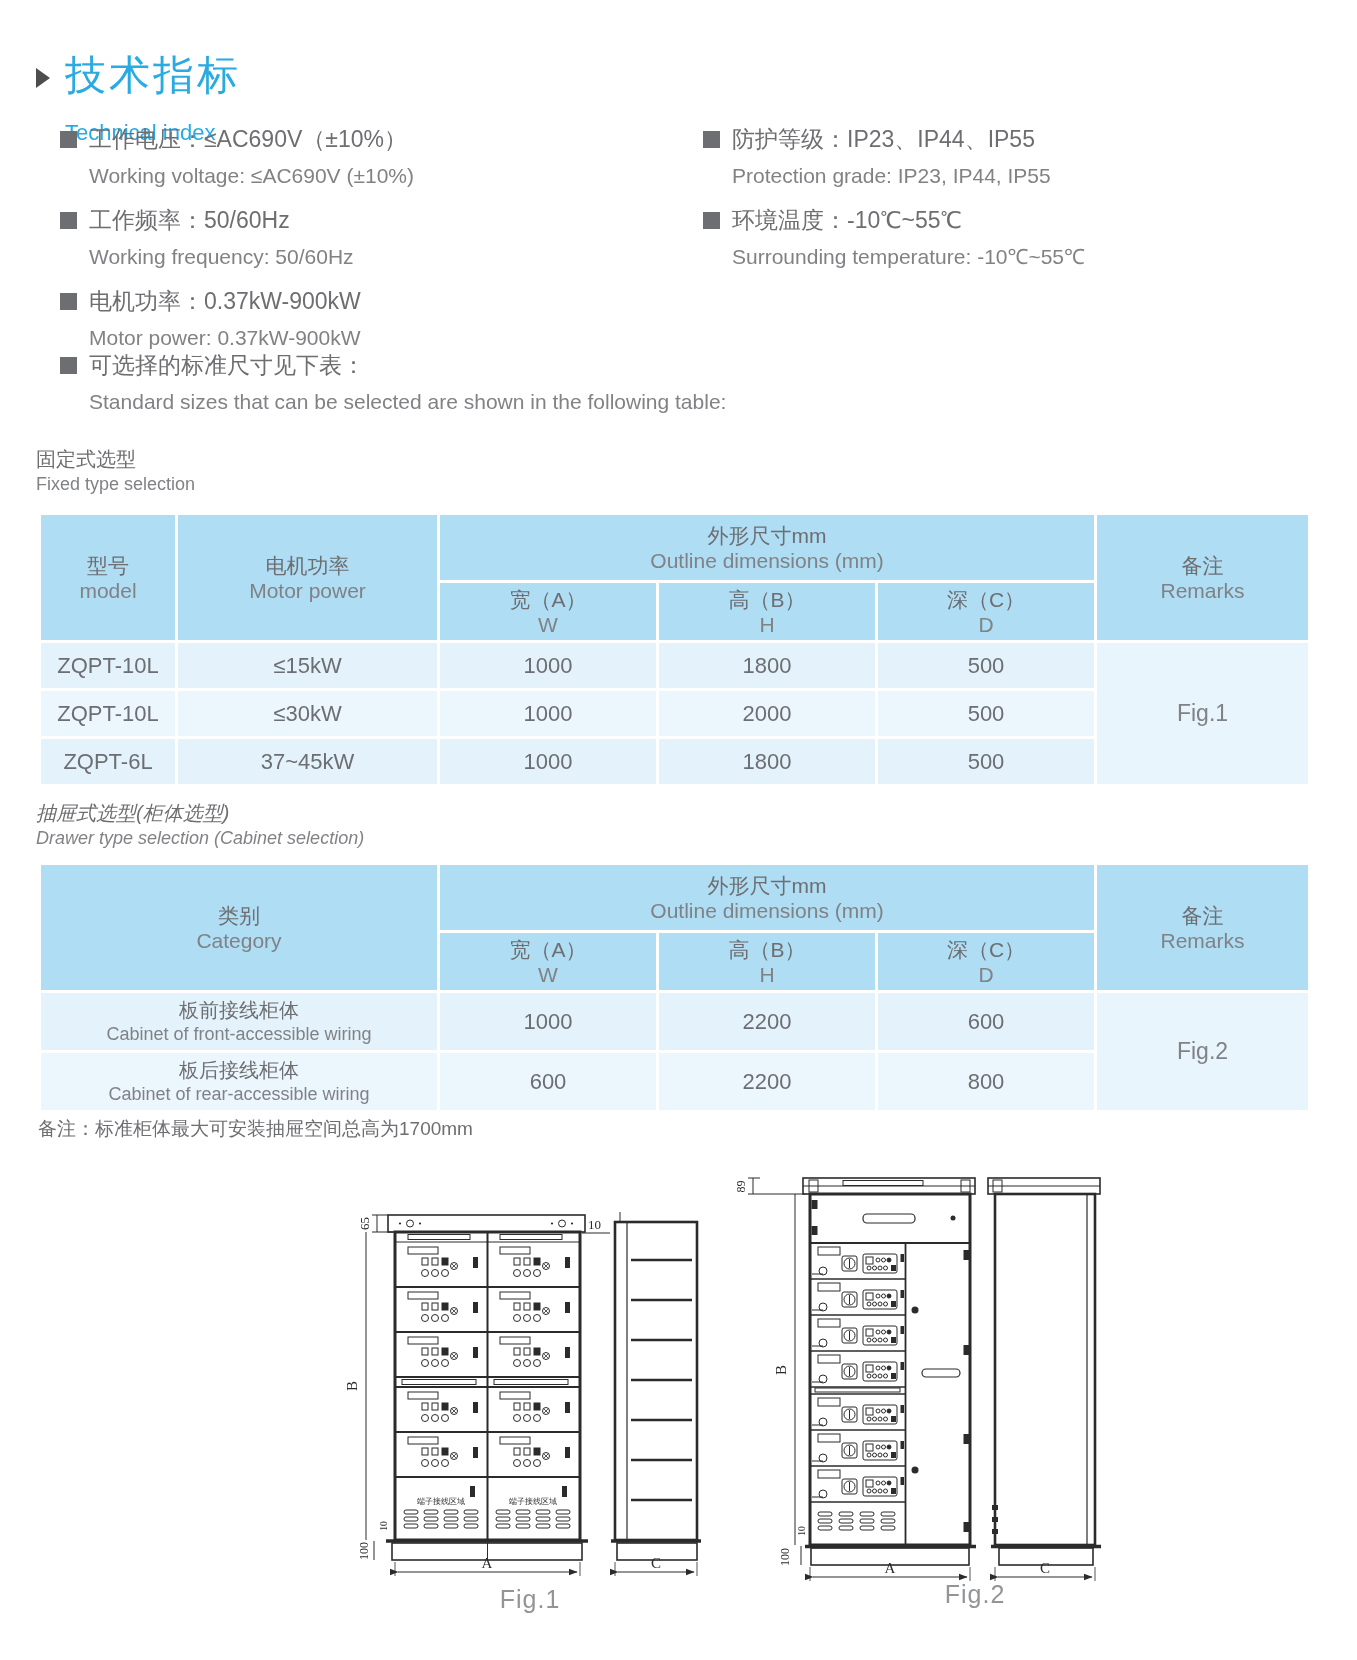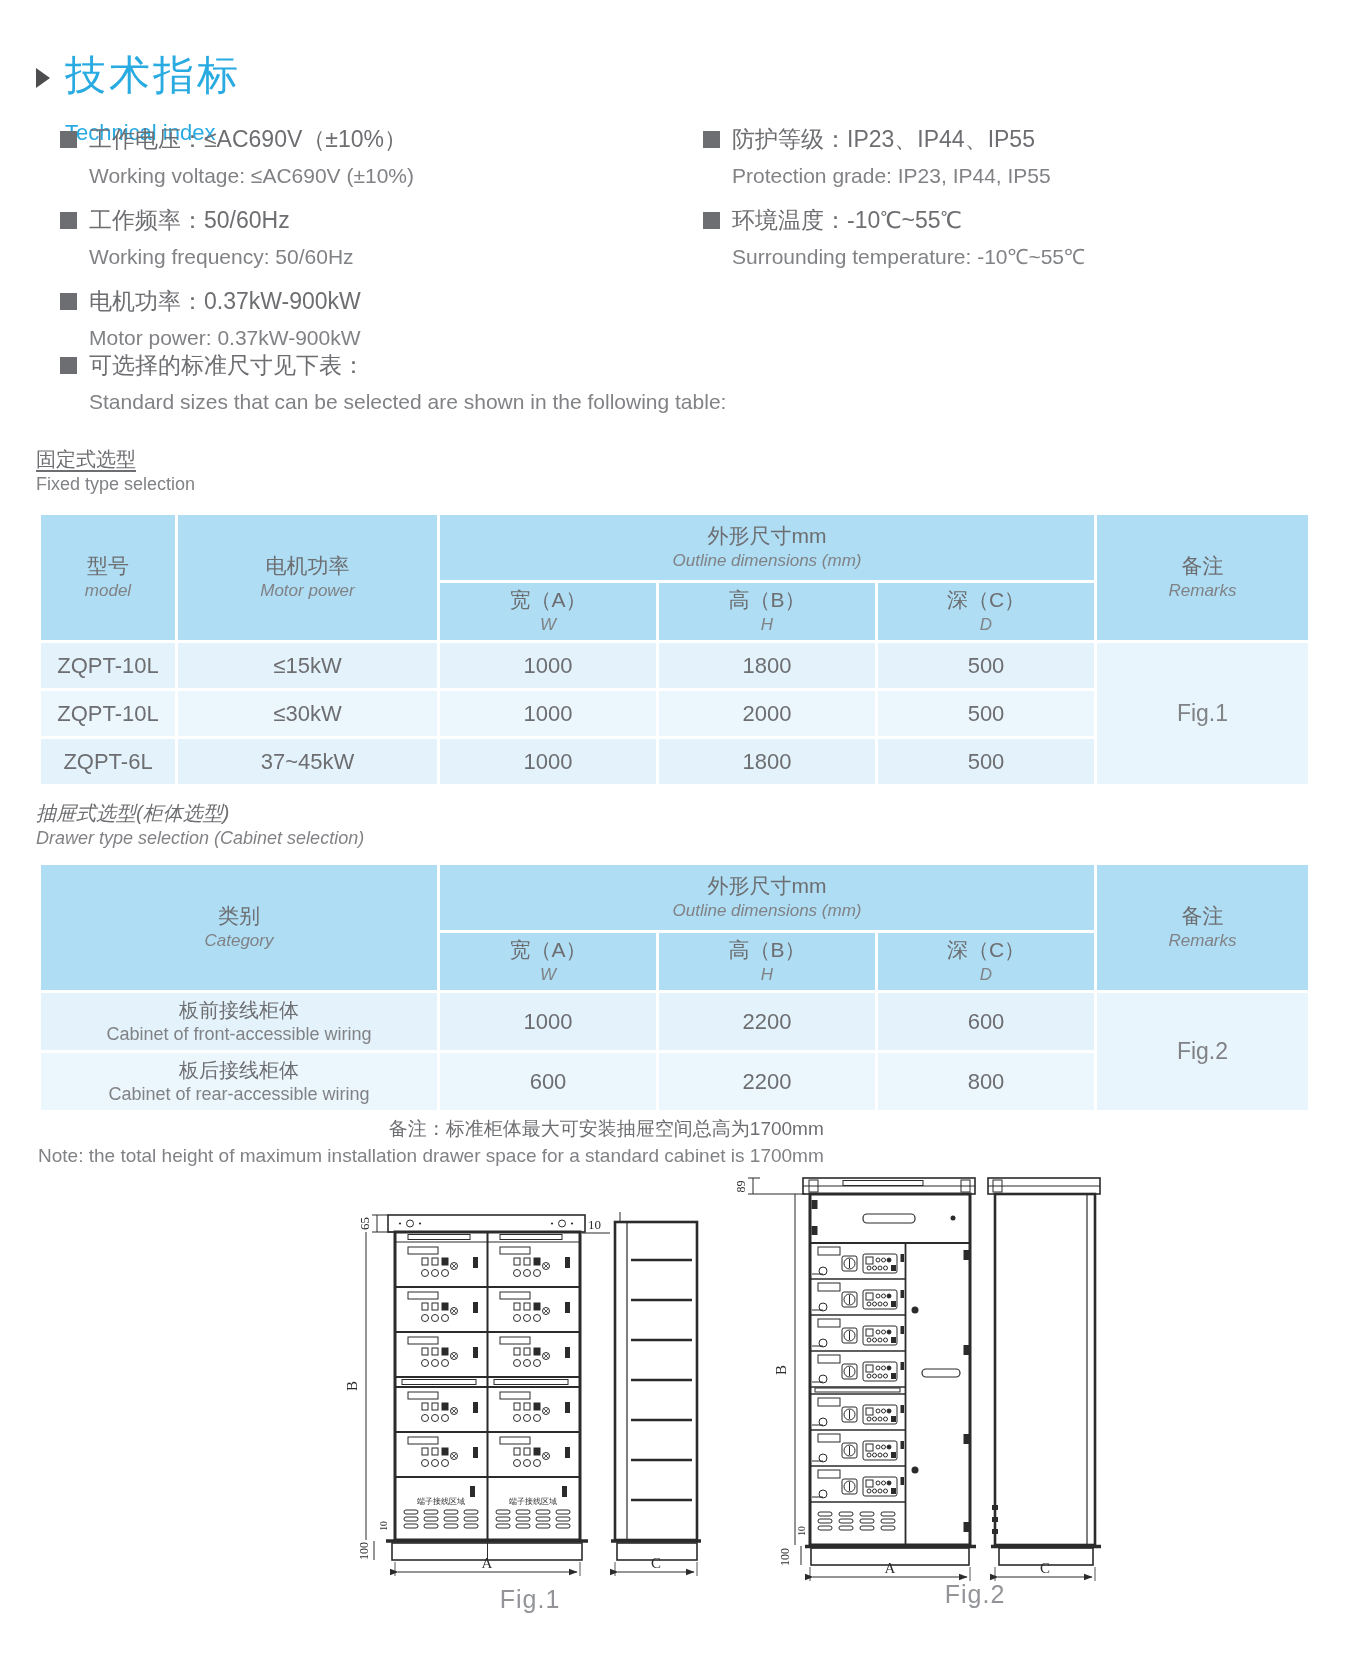--- a/index.html
+++ b/index.html
@@ -30,40 +30,40 @@
     background:var(--bullet,#6d6e71); transform:translateY(1px);
   }
   .spec-zh { font-size:23px; line-height:30px; color:var(--text-zh,#6d6e71); }
   .spec-en { font-size:21px; line-height:30px; margin-left:29px; margin-top:7px; color:var(--text-en,#808285); }
 
   
   .section { position:absolute; left:36px; }
   .sec1 { top:446px; }
   .sec2 { top:800px;font-style:italic; }
   .sec-zh { font-size:20px; color:var(--text-zh,#6d6e71); }
-  .sec1 .sec-zh { text-decoration:underline; text-underline-offset:4px; }
+  .sec1 .sec-zh { text-underline-offset:4px; }
   .sec-en { font-size:18px; margin-top:1px; color:var(--text-en,#808285); }
 
   
   table.spec-table {
     position:absolute; left:38px; width:1270px;
     border-collapse:collapse; table-layout:fixed;
   }
   .t1 { top:512px; }
   .t2 { top:862px; }
   .spec-table th, .spec-table td {
     border:3px solid #ffffff; text-align:center; vertical-align:middle; overflow:hidden;
   }
   .spec-table th { background:var(--header-bg,#aeddf4); font-weight:normal; }
   .t1 tr.hr1 th { height:68px; } .t1 tr.hr2 th { height:60px; }
   .t2 tr.hr1 th { height:68px; } .t2 tr.hr2 th { height:60px; }
   .t1 tbody tr { height:48px; }
   .t2 tbody tr { height:60px; }
   .thzh { font-size:21px; color:var(--text-zh,#6d6e71); line-height:27px; }
-  .then { font-size:17px; color:var(--text-en,#808285); line-height:24px;font-style:italic; }
+  .then { font-size:21px; color:var(--text-en,#808285); line-height:24px; }
   .spec-table td { font-size:22px; color:var(--text-zh,#6d6e71); background:var(--row-bg-a,#e4f3fb); }
   .spec-table tr.alt td { background:var(--row-bg-b,#ecf7fd); }
   .spec-table td.remark { background:#e8f5fc; font-size:23px; color:var(--text-en,#808285); }
   .catzh { font-size:20px; color:var(--text-zh,#6d6e71); line-height:26px; }
   .caten { font-size:18px; color:var(--text-en,#808285); line-height:23px; }
 
   
   .note { position:absolute; left:38px; top:1116px; }
   .note-zh { font-size:19px; color:var(--text-zh,#6d6e71); line-height:26px;text-align:right; }
   .note-en { font-size:19px; color:var(--text-en,#808285); line-height:26px; margin-top:1px; }
@@ -255,21 +255,20 @@
         </td>
       <td>600</td>
       <td>2200</td>
       <td>800</td>
     </tr>
   </tbody>
 </table>
 
 <div class="note">
   <div class="note-zh">备注：标准柜体最大可安装抽屉空间总高为1700mm</div>
-  <div class="note-en">Note: the total height of maximum installation drawer space for a standard cabinet is 1700mm</div>
 </div>
 
 <svg class="fig" style="left:330px; top:1190px;" width="380" height="390" viewBox="0 0 380 390">
   <defs>
     <marker id="ar1" markerWidth="9" markerHeight="8" refX="8" refY="4" orient="auto">
       <path d="M0,0.8 L8.6,4 L0,7.2 z" fill="#2b2b2b"></path>
     </marker>
     <g id="pmark" stroke="#2b2b2b" fill="none" stroke-width="1">
       <circle cx="0" cy="0" r="3.5"></circle>
       <circle cx="-10" cy="0" r="1.1" fill="#2b2b2b" stroke="none"></circle>

